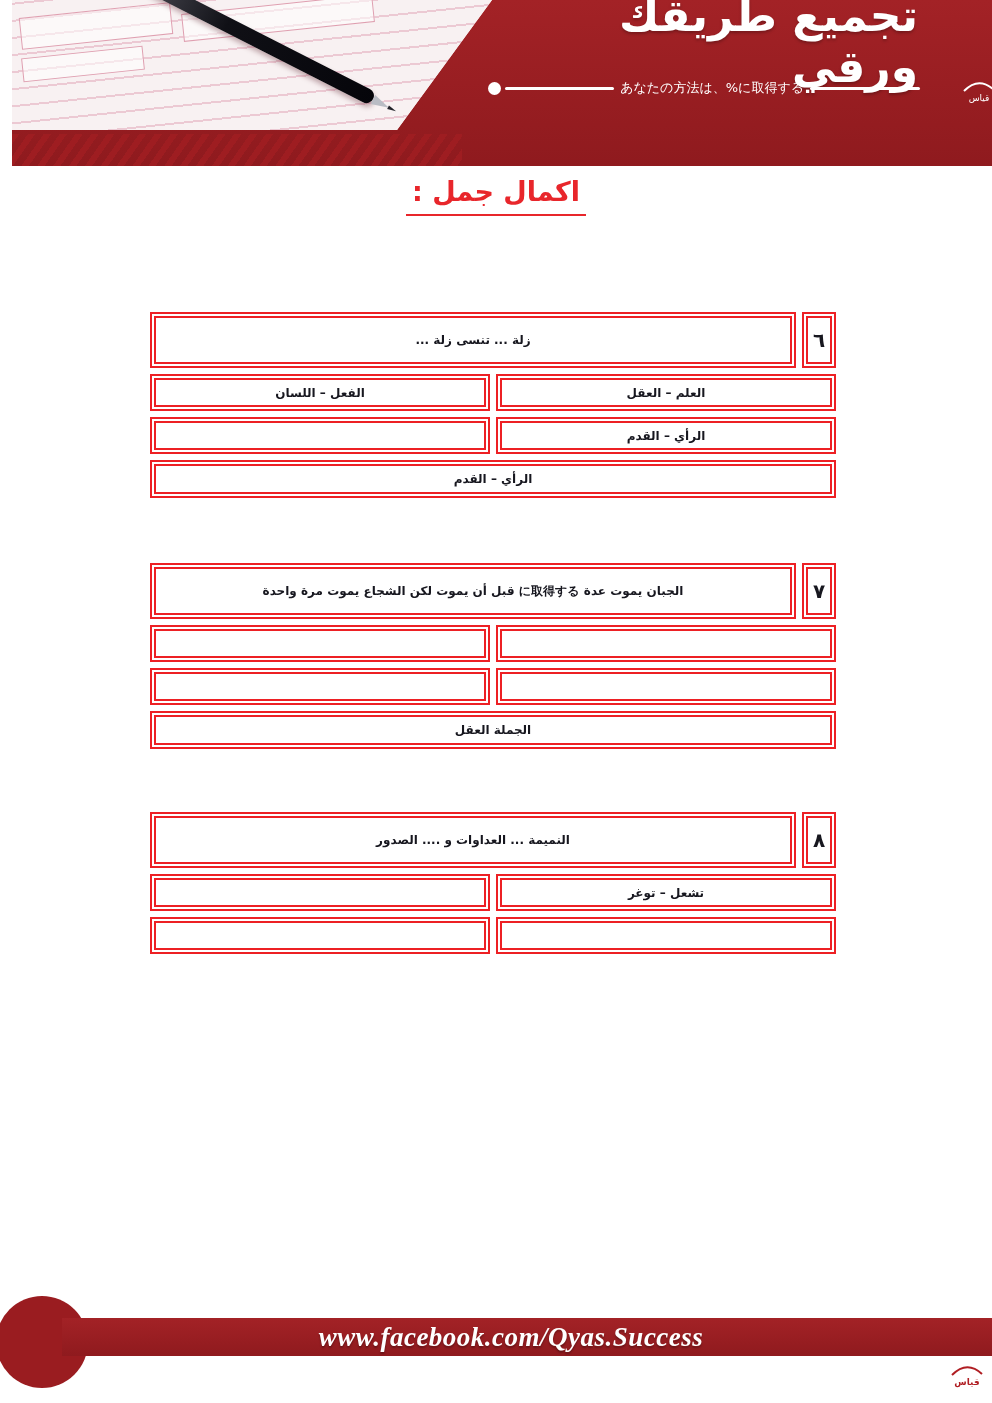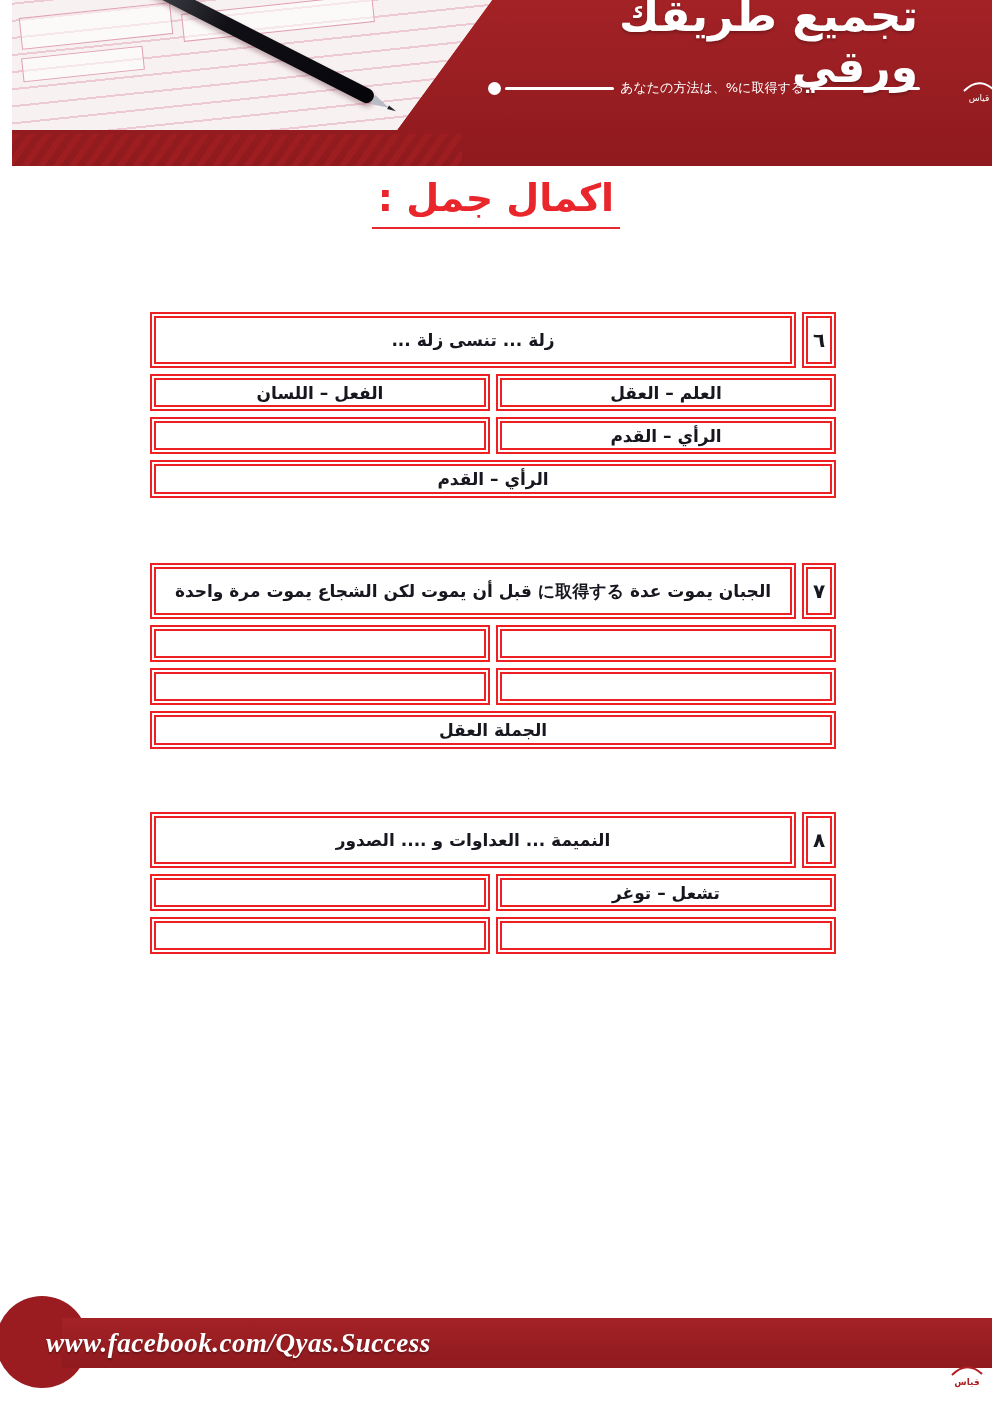--- a/index.html
+++ b/index.html
@@ -64,57 +64,57 @@
   .logo-mini{display:flex;flex-direction:column;align-items:center;line-height:1;margin-left:8px;}
   .logo-mini svg{display:block;}
   .logo-top{position:absolute;right:8px;top:80px;color:#fff;}
   .logo-top .logo-word{font-size:9px;color:#fff;}
   .logo-bottom{position:absolute;right:8px;top:1364px;color:#b01e23;}
   .logo-bottom .logo-word{font-size:9px;color:#b01e23;font-weight:bold;}
 
   
   .page-title-wrap{position:absolute;top:176px;left:0;width:100%;text-align:center;}
   .page-title{
-    display:inline-block;direction:rtl;color:#e8262b;font-size:38px;font-weight:bold;
+    display:inline-block;direction:rtl;color:#e8262b;font-size:27px;font-weight:bold;
     padding:0 6px 7px 6px;border-bottom:2.5px solid #e8262b;letter-spacing:1px;
   }
 
   
   .qblock{
     position:absolute;left:150px;width:686px;direction:rtl;
     display:flex;flex-direction:column;gap:6px;
   }
   .q6{top:312px;}
   .q7{top:563px;}
   .q8{top:812px;}
   .qrow{display:flex;gap:6px;}
   .cell{
     position:relative;background:#ffffff;border:2px solid #ed2024;
     display:flex;align-items:center;justify-content:center;
-    font-weight:bold;color:#17171f;font-size:17px;box-sizing:border-box;
+    font-weight:bold;color:#17171f;font-size:12px;box-sizing:border-box;
     padding:2px 10px;text-align:center;
   }
   .cell::after{
     content:"";position:absolute;inset:2px;border:2px solid #ed2024;pointer-events:none;
   }
   .numcell{flex:0 0 34px;font-size:20px;padding:2px 2px;}
   .promptcell{flex:1 1 auto;min-height:56px;}
   .opts{display:grid;grid-template-columns:1fr 1fr;gap:6px;}
   .optcell{min-height:37px;}
   .anscell{min-height:38px;}
 
   
   .footer-circle{
     position:absolute;left:-4px;top:1296px;width:92px;height:92px;border-radius:50%;
     background:#9a1c20;
   }
   .footer-bar{
-    position:absolute;left:62px;right:0;top:1318px;height:50px;
+    position:absolute;left:62px;right:0;top:1318px;height:38px;
     background:linear-gradient(180deg,#a32226,#8f1a1e);
-    display:flex;align-items:center;
+    display:flex;align-items:center;justify-content:center;
   }
   .footer-url{
     color:#ffffff;font-family:"Liberation Serif","DejaVu Serif",serif;
     font-weight:bold;font-style:italic;font-size:27px;letter-spacing:.5px;
     transform:translateX(-16px);text-shadow:0 2px 2px rgba(0,0,0,.3);
   }
 </style>
 </head>
 <body>
 

